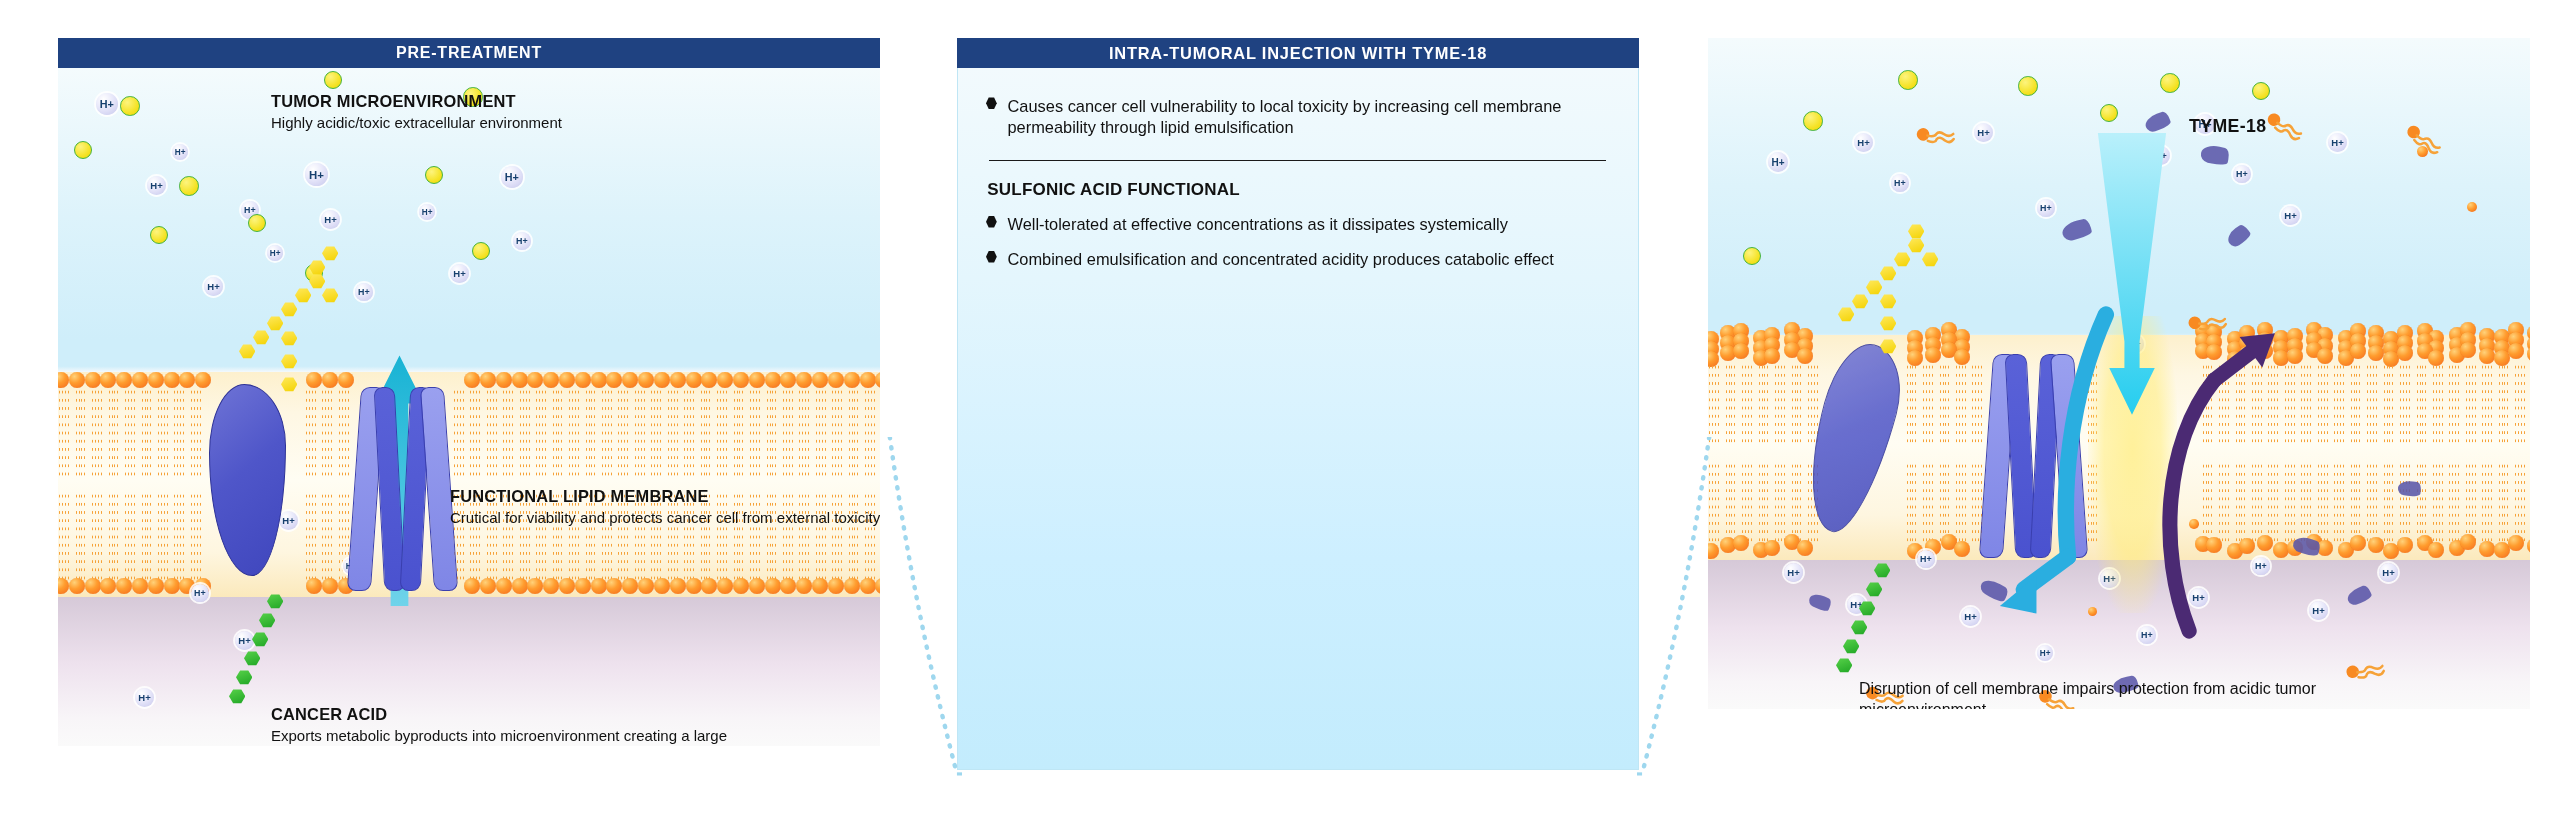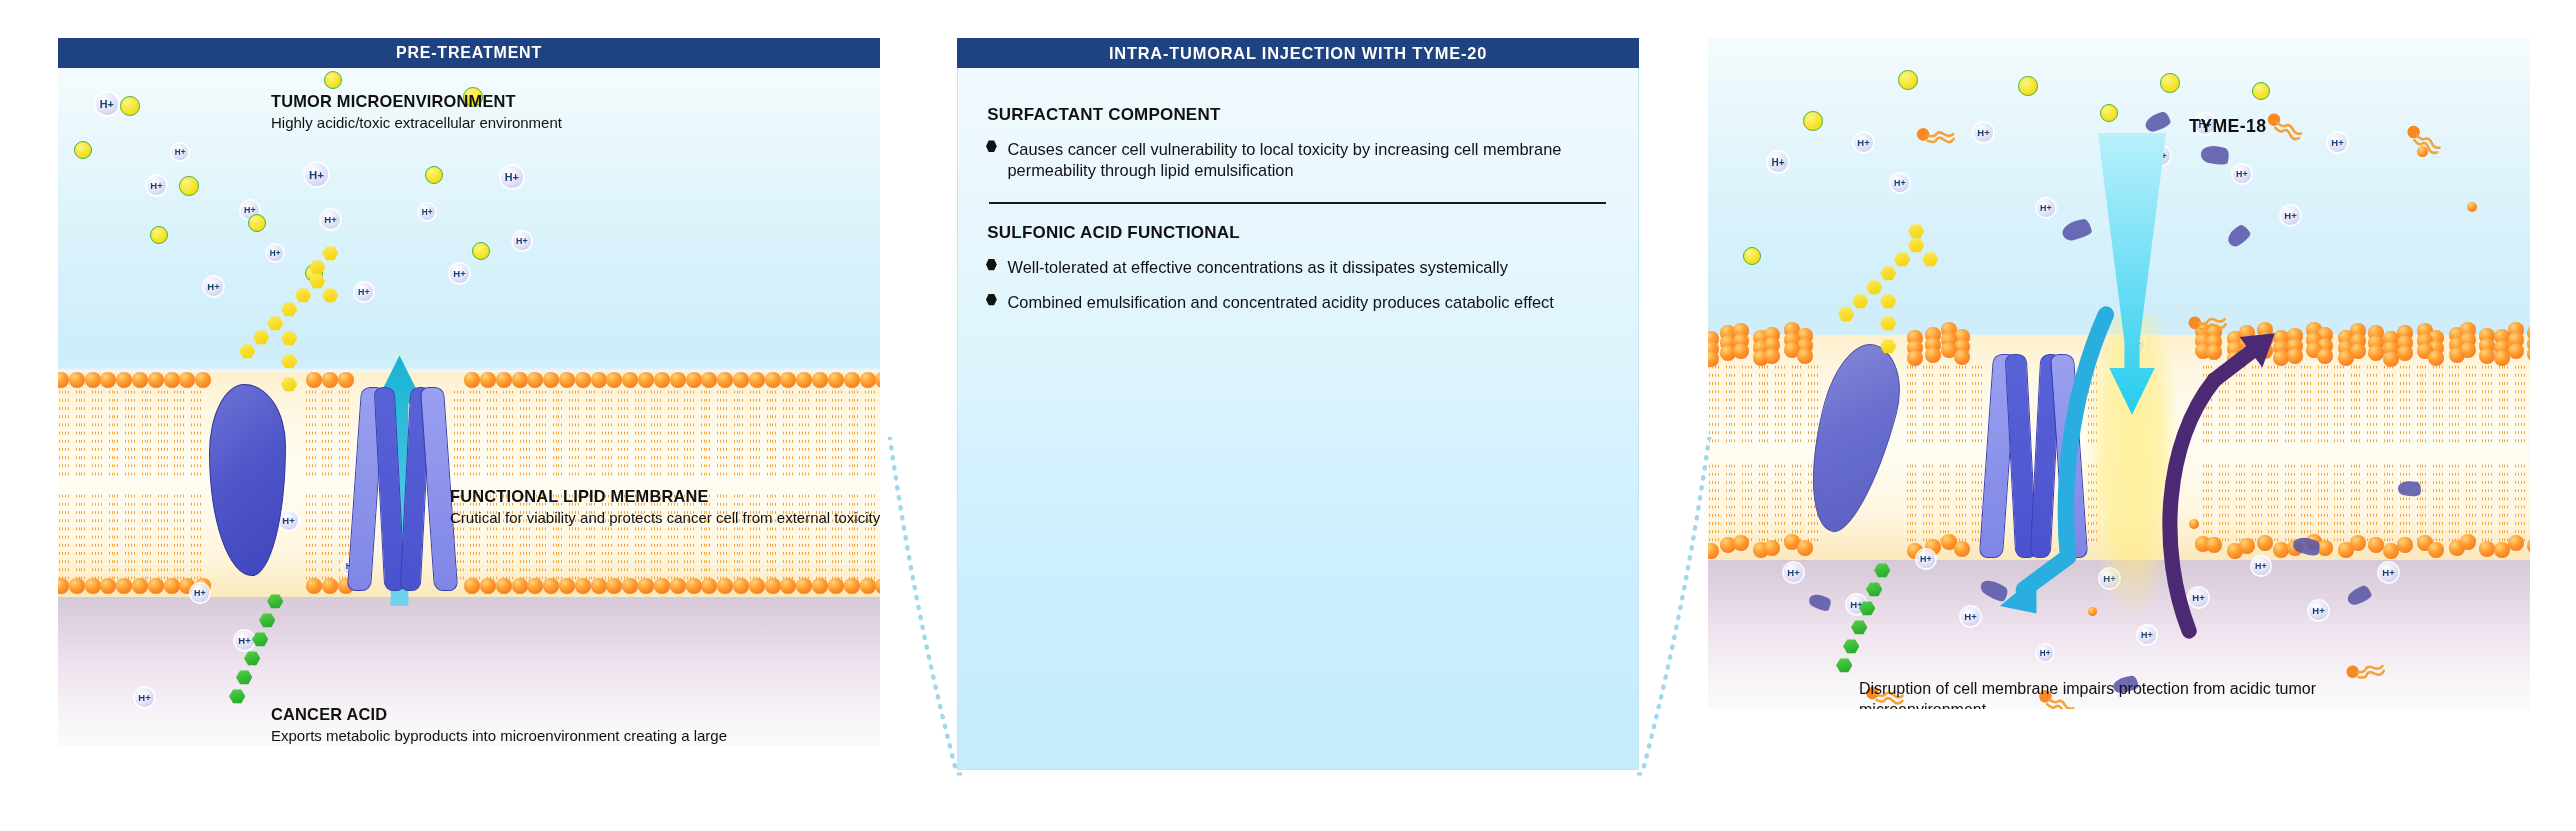--- a/index.html
+++ b/index.html
@@ -408,24 +408,23 @@
     </div>
     <div class="msg" style="left:213px;top:636px;width:468px;">
       <div class="t">CANCER ACID</div>
       <div class="d">Exports metabolic byproducts into microenvironment creating a large pH gradient</div>
     </div>
   </div>
 </div>
 
 <div class="panel" id="panel-mid">
   <div class="panel-header">
-    <span class="panel-header-title">INTRA-TUMORAL INJECTION WITH TYME-20</span>
+    <span class="panel-header-title">INTRA-TUMORAL INJECTION WITH TYME-18</span>
   </div>
   <div class="panel-body midbody">
-    <div class="sec-title">SURFACTANT COMPONENT</div>
     <ul class="bullets">
       <li>
         <span class="bl">
             <s></s>
           </span>
         <span class="bt">Causes cancer cell vulnerability to local toxicity by increasing cell membrane permeability through lipid emulsification</span>
       </li>
     </ul>
     <div class="mid-rule"></div>
     <div class="sec-title">SULFONIC ACID FUNCTIONAL</div>

